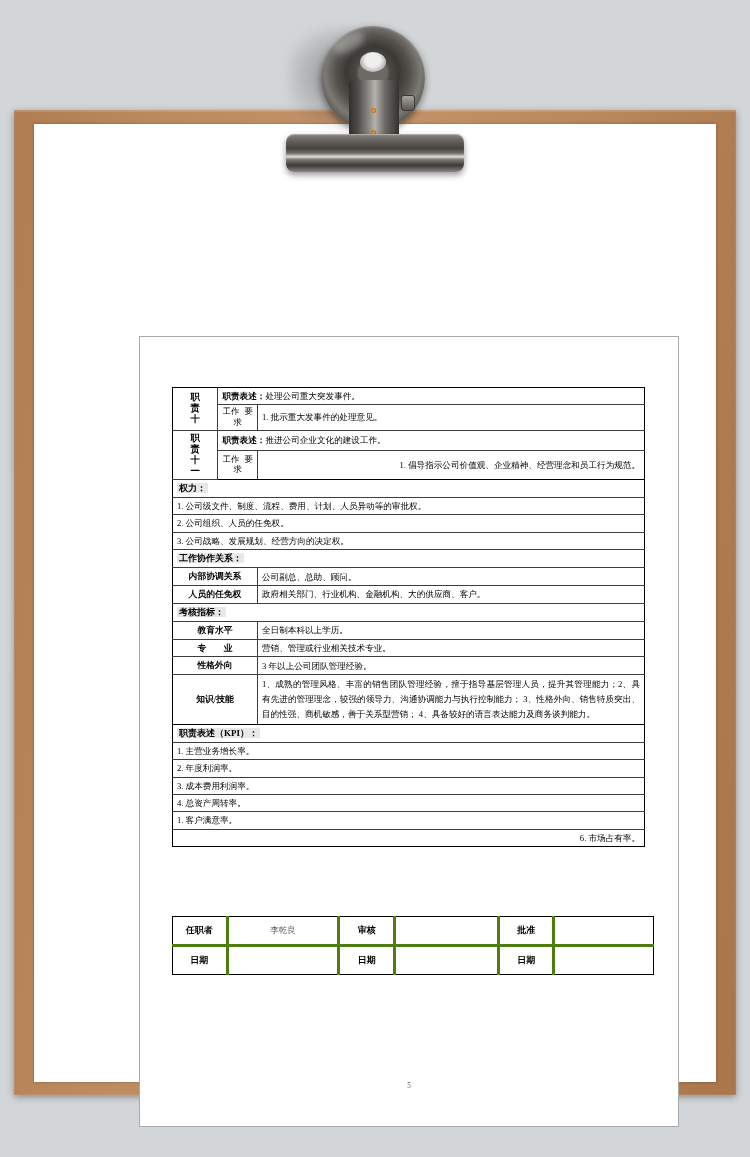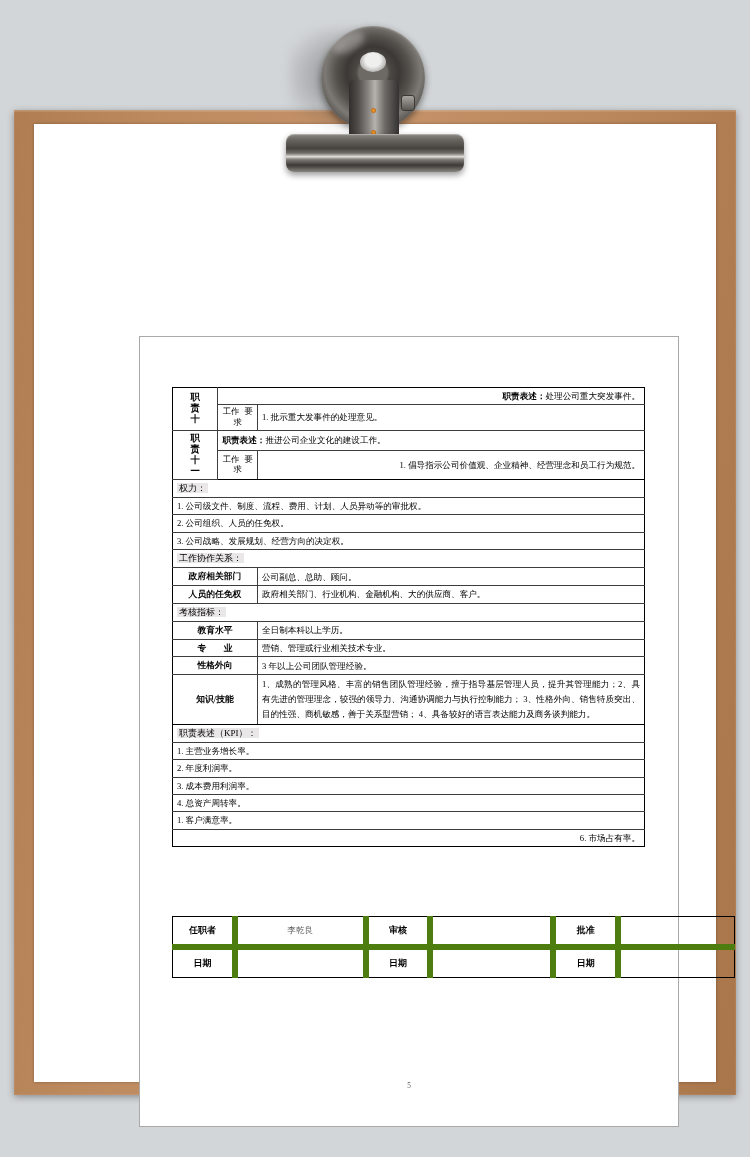--- a/index.html
+++ b/index.html
@@ -103,50 +103,50 @@
     line-height:1.45;
     color:#000;
   }
   #doc-table td{
     border:1px solid #3d3d3d;
     padding:2px 4px;
     vertical-align:middle;
   }
   .thickL{border-left:1.6px solid #000 !important;}
   .thickR{border-right:1.6px solid #000 !important;}
-  .thickT{border-top:1.6px solid #000 !important;text-align:right;}
+  .thickT{border-top:1.6px solid #000 !important;}
   .thickB{border-bottom:1.6px solid #000 !important;text-align:right;}
 
   .bold{font-weight:bold;}
   .vlabel{
     width:30px;text-align:center;font-weight:bold;font-size:9.4px;
     line-height:1.18;letter-spacing:0;
   }
   .vlabel span{display:block;}
   .wreq{
     width:25px;text-align:center;font-weight:normal;font-size:8.4px;
     line-height:1.2;
     font-family:Liberation Mono, monospace;
   }
-  .sect-head{font-weight:normal;font-size:9px;margin-top:8px;}
+  .sect-head{font-weight:bold;font-size:9px;margin-top:8px;}
   .sect-head .tag{background:#e9e7e7;padding:0 2px;}
   .lbl-cell{width:76px;text-align:center;font-weight:bold;font-size:8.8px;}
   .justify{text-align:justify;text-justify:inter-ideograph;}
   .kn-body{line-height:1.72;padding:3px 5px;}
 
   
   #sig-table{
     position:absolute;
     left:32px; top:579px;
-    width:563px;
+    width:482px;
     border-collapse:collapse;
     font-size:9px;
   }
   #sig-table td{
-    border:6px solid #4d7c0f;
+    border:3px solid #4d7c0f;
     height:25px;
     padding:1px 4px;
   }
   #sig-table .sig-lbl{width:52px;text-align:center;font-weight:bold;}
   #sig-table .sig-val{text-align:center;color:#5c5c5c;font-size:8.6px;}
   #sig-table .w-big{width:120px;}
   #sig-table .w-big2{width:112px;}
   #sig-table .w-big3{width:108px;}
 
   #page-num{
@@ -230,21 +230,21 @@
               <span>3. 公司战略、发展规划、经营方向的决定权。</span>
             </td>
           </tr>
 
           <tr>
             <td class="sect-head thickL thickR" colspan="3">
               <span class="tag">工作协作关系：</span>
             </td>
           </tr>
           <tr>
-            <td class="lbl-cell thickL" colspan="2">政府相关部门</td>
+            <td class="lbl-cell thickL" colspan="2">内部协调关系</td>
             <td class="thickR">公司副总、总助、顾问。</td>
           </tr>
           <tr>
             <td class="lbl-cell thickL" colspan="2">人员的任免权</td>
             <td class="thickR">政府相关部门、行业机构、金融机构、大的供应商、客户。</td>
           </tr>
 
           <tr>
             <td class="sect-head thickL thickR" colspan="3">
               <span class="tag">考核指标：</span>

